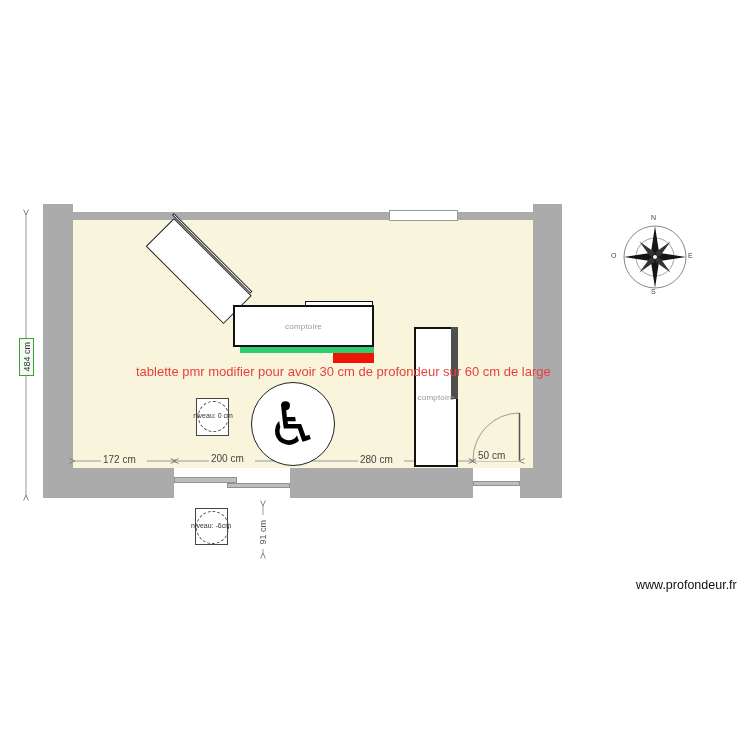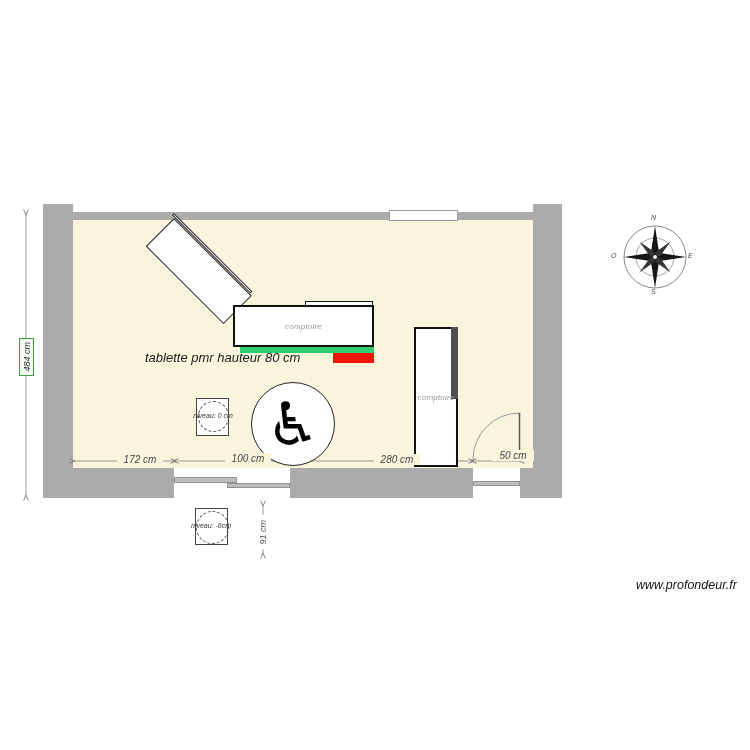--- a/index.html
+++ b/index.html
@@ -1,17 +1,17 @@
 <!DOCTYPE html>
 <html style="--floor: #f9f4dc; --wall: #ababab; --pmr-shelf-ok: #2ecc71; --pmr-shelf-issue: #ee1507; --note-red: #e8413c; --selected-dim-green: #3aa23a;"><head>
 <meta charset="utf-8">
 <style>
   html,body{margin:0;padding:0;background:#fff;}
   #canvas{position:relative;width:750px;height:750px;background:#fff;overflow:hidden;
-          font-family:"Liberation Sans",sans-serif;font-style:italic;}
+          font-family:"Liberation Sans",sans-serif;}
   #canvas *{box-sizing:border-box;}
   .abs{position:absolute;}
 
   
   .wall{background:var(--wall,#ababab);}
   .wall-left{left:43px;top:204px;width:30px;height:294px;}
   .wall-top{left:73px;top:212px;width:460px;height:8px;}
   .wall-right{left:533px;top:204px;width:29px;height:294px;}
   .wall-bottom{left:43px;top:468px;width:519px;height:30px;}
   .floor{left:73px;top:220px;width:460px;height:248px;background:var(--floor,#f9f4dc);}
@@ -51,21 +51,21 @@
   .lvl-circle{border:1px dashed #555;border-radius:50%;background:transparent;}
   .lvl-label{font-size:7px;color:#333;text-align:center;white-space:nowrap;}
   .lvl1-box{left:196px;top:398px;width:33px;height:38px;}
   .lvl1-circle{left:198px;top:401px;width:31px;height:31px;}
   .lvl1-label{left:183px;top:412px;width:60px;}
   .lvl2-box{left:195px;top:508px;width:33px;height:37px;}
   .lvl2-circle{left:196px;top:511px;width:33px;height:33px;}
   .lvl2-label{left:181px;top:522px;width:60px;}
 
   
-  .dim{font-size:10px;color:#444;background:var(--floor,#f9f4dc);text-align:center;white-space:nowrap;padding:0 2px;margin-left:16px;}
+  .dim{font-size:10px;color:#444;background:var(--floor,#f9f4dc);white-space:nowrap;padding:0 2px;}
   .dim-172{left:101px;top:454px;width:46px;}
   .dim-200{left:209px;top:453px;width:46px;}
   .dim-310{left:358px;top:454px;width:46px;}
   .dim-80{left:476px;top:450px;width:42px;}
   .dim-484{left:19px;top:338px;width:15px;height:38px;border:1px solid var(--selected-dim-green,#3aa23a);
            background:#f3faf3;display:flex;align-items:center;justify-content:center;}
   .dim-91{left:254px;top:515px;width:17px;height:34px;background:#fff;display:flex;align-items:center;justify-content:center;}
   .vtext{writing-mode:vertical-rl;transform:rotate(180deg);font-size:9px;color:#333;white-space:nowrap;}
   .dim-91 .vtext{color:#555;}
 
@@ -136,32 +136,32 @@
 
   <div class="abs lvl-box lvl1-box"></div>
   <div class="abs lvl-circle lvl1-circle"></div>
   <div class="abs lvl-label lvl1-label">niveau:  0 cm</div>
 
   <div class="abs lvl-box lvl2-box"></div>
   <div class="abs lvl-circle lvl2-circle"></div>
   <div class="abs lvl-label lvl2-label">niveau:  -6cm</div>
 
   <div class="abs dim dim-172">172 cm</div>
-  <div class="abs dim dim-200">100 cm</div>
+  <div class="abs dim dim-200">200 cm</div>
   <div class="abs dim dim-310">280 cm</div>
   <div class="abs dim dim-80">50 cm</div>
 
   <div class="abs dim-484">
     <span class="vtext">484 cm</span>
   </div>
   <div class="abs dim-91">
     <span class="vtext">91 cm</span>
   </div>
 
-  <div class="abs note note-black">tablette pmr hauteur 80 cm</div>
+  <div class="abs note note-red1">tablette pmr modifier pour avoir 30 cm de profondeur sur 60 cm de large</div>
 
   <svg class="layer" style="left:620px;top:222px;" width="70" height="70" viewBox="0 0 70 70">
     <circle cx="35" cy="35" r="31" fill="none" stroke="#888" stroke-width="1"></circle>
     <circle cx="35" cy="35" r="19" fill="none" stroke="#888" stroke-width="0.8"></circle>
     <g fill="#151515">
       <path d="M35,4 L39,30 L35,35 L31,30 Z"></path>
       <path d="M35,4 L39,30 L35,35 L31,30 Z" transform="rotate(90 35 35)"></path>
       <path d="M35,4 L39,30 L35,35 L31,30 Z" transform="rotate(180 35 35)"></path>
       <path d="M35,4 L39,30 L35,35 L31,30 Z" transform="rotate(270 35 35)"></path>
     </g>

